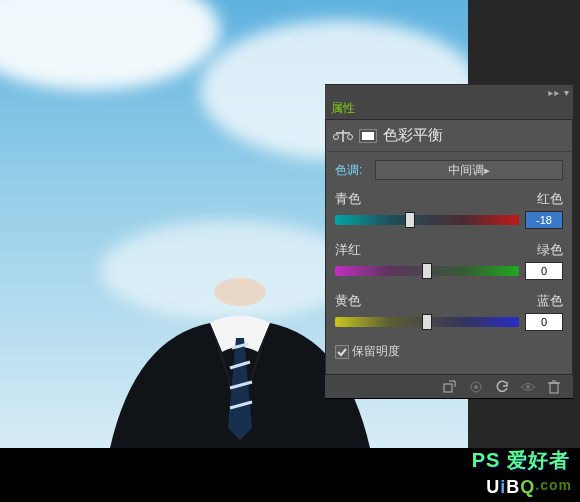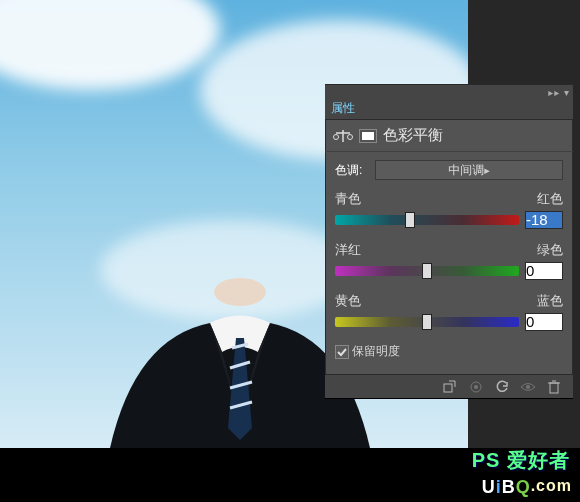--- a/index.html
+++ b/index.html
@@ -25,70 +25,70 @@
   .panel {
     position: absolute; left: 325px; top: 98px; width: 248px; height: 300px;
     background: #535353; color: #d9d9d9; font-size: 12px; box-shadow: 0 1px 0 #000, inset 0 0 0 1px #2b2b2b;
   }
   .panel-tabbar { position: absolute; left: 325px; top: 84px; width: 248px; height: 14px; background: #454545; border-top: 1px solid #2a2a2a; }
   .panel-tabbar .flyout { position: absolute; right: 3px; top: 2px; color: #aaa; font-size: 10px; letter-spacing: 1px; }
   .panel-header {
     height: 22px; background: #454545; display: flex; align-items: center; gap: 6px;
     border-bottom: 1px solid #2a2a2a; padding: 0 6px;
   }
-  .panel-header .tab { font-size: 12px; color: #7dd3fc; }
+  .panel-header .tab { font-size: 12px; color: #84cc16; }
 
   .adj-row { display: flex; align-items: center; gap: 6px; padding: 6px 8px; border-bottom: 1px solid #404040; }
   .adj-row svg { flex: none; }
   .adj-row .mask { width: 18px; height: 14px; border: 1px solid #888; position: relative; }
   .adj-row .mask::after { content:""; position:absolute; inset:2px; background:#fff; }
   .adj-row .label { font-size: 15px; color: #e6e6e6; }
 
   .body-pad { padding: 8px 10px; }
   .form-row { display: flex; align-items: center; gap: 6px; margin-bottom: 10px; }
-  .form-row .lbl { width: 34px; font-size: 12px; color: #ffffff; }
+  .form-row .lbl { width: 34px; font-size: 12px; color: #7dd3fc; }
   .select {
     flex: 1; height: 20px; background: #5b5b5b; border: 1px solid #3a3a3a; color: #ddd;
     display: flex; align-items: center; justify-content: center; padding: 0 6px; font-size: 12px;
   }
   .select .arr { font-size: 11px; color: #ccc; }
 
   .slider-row { margin-bottom: 12px; }
   .slider-labels { display: flex; justify-content: space-between; font-size: 13px; color: #ddd; margin-bottom: 3px; }
   .slider-track-line { display: flex; align-items: center; gap: 6px; }
   .track { flex: 1; height: 10px; position: relative; }
   .gradient { position: absolute; inset: 0; border-radius: 2px; }
   .grad-cr { background: linear-gradient(to right, #00a6a6 0%, #1f4f5b 30%, #4b2c33 70%, #c11919 100%); }
   .grad-mg { background: linear-gradient(to right, #c030c0 0%, #5c345c 30%, #365c36 70%, #1fa81f 100%); }
   .grad-yb { background: linear-gradient(to right, #c7c71f 0%, #5c5c34 30%, #34345c 70%, #2a2ac8 100%); }
   .thumb {
     position: absolute; top: -3px; width: 10px; height: 16px; background: #ddd; border: 1px solid #222;
     transform: translateX(-50%);
   }
   .val {
-    width: 38px; height: 18px; background: #fff; color: #000; border: 1px solid #2a2a2a; font-size: 15px;
-    text-align: left; line-height: 16px;
+    width: 38px; height: 18px; background: #fff; color: #000; border: 1px solid #2a2a2a; font-size: 11px;
+    text-align: center; line-height: 16px;
   }
   .val.sel { background: #3a78c8; color: #fff; }
 
   .cb-row { display: flex; align-items: center; gap: 3px; margin-top: 4px; }
   .cb { width: 14px; height: 14px; border: 1px solid #888; background: #5b5b5b; display:flex; align-items:center; justify-content:center; }
   .cb svg { width: 10px; height: 10px; }
 
   .panel-footer {
     position: absolute; bottom: 0; left: 0; right: 0; height: 24px; background: #454545; border-top: 1px solid #2a2a2a;
     display: flex; align-items: center; justify-content: flex-end; gap: 8px; padding: 0 10px;
   }
   .panel-footer .fbtn { width: 18px; height: 18px; display: flex; align-items: center; justify-content: center; color: #ccc; opacity: .85; }
   .panel-footer .fbtn.dis { opacity: .35; }
 
   .watermark { position: absolute; right: 10px; bottom: 28px; color: #58ff8a; font-size: 20px; font-weight: bold; text-shadow: 1px 1px 2px #006; letter-spacing: 1px; }
   .site-mark { position: absolute; right: 8px; bottom: 4px; font-size: 18px; font-weight: bold; letter-spacing: 1px; }
   .site-mark .u { color:#fff; } .site-mark .i { color:#4aa3ff; } .site-mark .b { color:#fff; }
-  .site-mark .q { color:#7bd04a; } .site-mark .dot { color:#fef9c3; font-size:16px; vertical-align: top; }
+  .site-mark .q { color:#7bd04a; } .site-mark .dot { color:#4d7c0f; font-size:14px; vertical-align: top; }
 </style>
 </head>
 <body>
 
 <div class="canvas-area">
   <div class="cloud c1"></div>
   <div class="cloud c2"></div>
   <div class="cloud c3"></div>
   <div class="cloud c4"></div>
 

